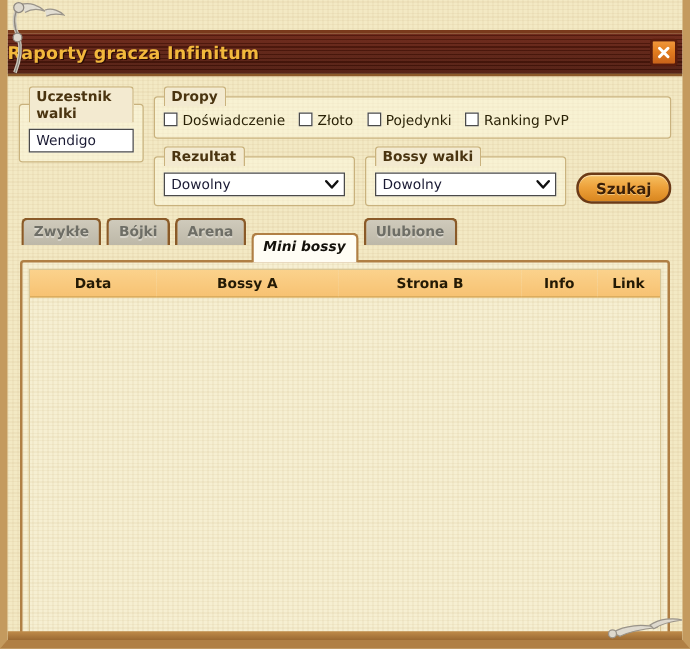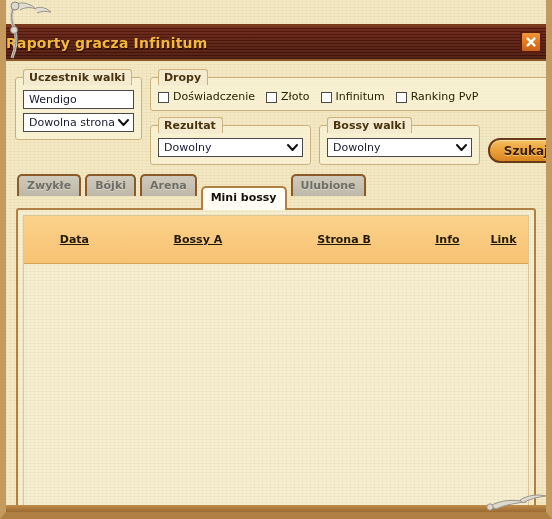--- a/index.html
+++ b/index.html
@@ -139,21 +139,21 @@
   .right-col { flex: 1; display: flex; flex-direction: column; gap: 6px; }
 
   .drops-row {
     display: flex;
     align-items: center;
     gap: 11px;
     flex-wrap: nowrap;
   }
   .cb-item {
     display: flex;
-    align-items: flex-end;
+    align-items: flex-start;
     gap: 4px;
     font-size: 11px;
     color: #2a2207;
     cursor: pointer;
     white-space: nowrap;
   }
   .cb-box {
     width: 11px;
     height: 11px;
     box-sizing: border-box;
@@ -208,20 +208,21 @@
     cursor: pointer;
     line-height: 13px;
     margin-bottom: 12px;
   }
   .tab.active {
     color: #14110a;
     background: #fffdf4;
     border-color: #b07f44;
     padding-bottom: 6px;
     margin-bottom: -2px;
+    font-style: italic;
   }
 
   
   .content-frame {
     margin: 0 1px;
     border: 2px solid #b07f44;
     border-radius: 3px;
     background:
       repeating-linear-gradient(0deg, rgba(193,166,110,.10) 0 1px, rgba(255,255,255,0) 1px 3px),
       repeating-linear-gradient(90deg, rgba(193,166,110,.09) 0 1px, rgba(255,255,255,0) 1px 4px),
@@ -243,22 +244,21 @@
     border-collapse: collapse;
     table-layout: fixed;
   }
   table.reports th {
     background: linear-gradient(180deg, #fbd28c 0%, #f7c272 100%);
     border-bottom: 1px solid #d2a352;
     color: #241a05;
     font-size: 11px;
     font-weight: bold;
     height: 21px;
-    padding: 13px;
-    text-decoration: underline;
+    padding: 0;
   }
   .tbody-empty { flex: 1; }
 
   .bottom-band {
     position: absolute;
     left: 0; right: 0; bottom: 0;
     height: 7px;
     background: linear-gradient(180deg, #c08c4a 0%, #9b6a33 100%);
   }
 </style>
@@ -292,49 +292,39 @@
   </div>
 
   <div class="panel">
 
     <div class="filters">
 
       <fieldset class="box box-left">
         <legend>Uczestnik walki</legend>
         <div class="field">
           <div class="ctrl text" placeholder="">Wendigo</div>
-        </div>
-        <div class="field">
-          <div class="ctrl">
-            <span>Dowolna strona</span>
-            <span class="chev">
-              <svg width="11" height="8" viewBox="0 0 11 8">
-                  <path d="M1 1.5 L5.5 6.5 L10 1.5" fill="none" stroke="#111" stroke-width="2" stroke-linecap="round" stroke-linejoin="round"></path>
-                </svg>
-            </span>
-          </div>
         </div>
       </fieldset>
 
       <div class="right-col">
 
         <fieldset class="box">
           <legend>Dropy</legend>
           <div class="drops-row">
             <label class="cb-item">
               <span class="cb-box"></span>
               <span>Doświadczenie</span>
             </label>
             <label class="cb-item">
               <span class="cb-box"></span>
               <span>Złoto</span>
             </label>
             <label class="cb-item">
               <span class="cb-box"></span>
-              <span>Infinitum</span>
+              <span>Pojedynki</span>
             </label>
             <label class="cb-item">
               <span class="cb-box"></span>
               <span>Ranking PvP</span>
             </label>
           </div>
         </fieldset>
 
         <div class="row2">
           <fieldset class="box box-res">

